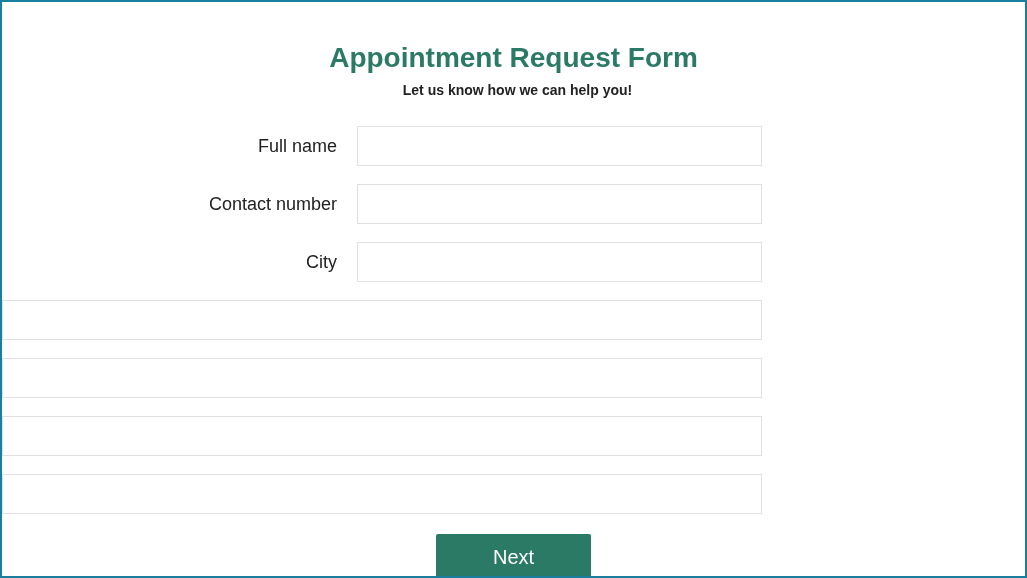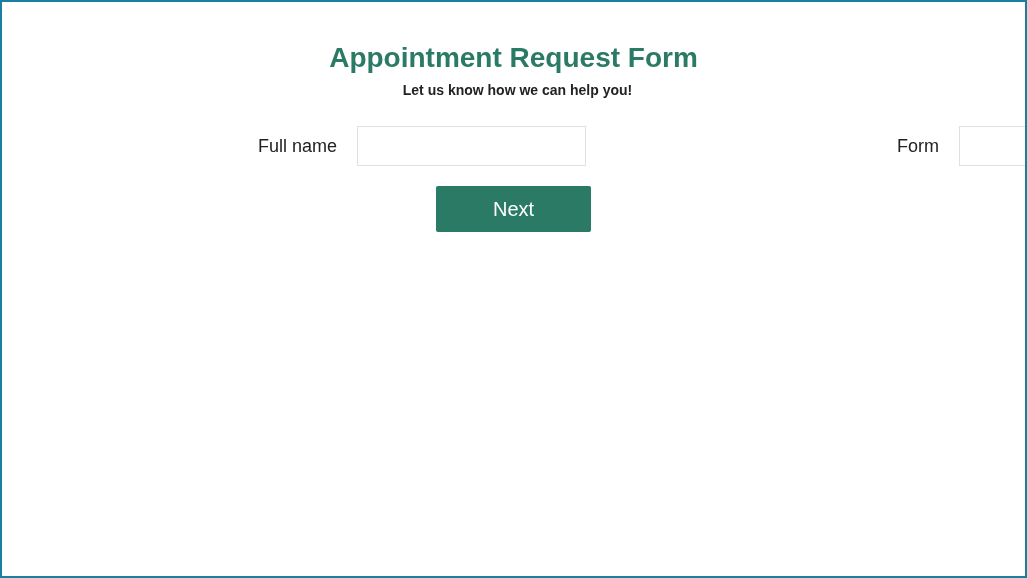--- a/index.html
+++ b/index.html
@@ -33,21 +33,21 @@
     .form-subtitle {
       color: #222;
       font-size: 14px;
       font-weight: 600;
       text-align: center;
       margin-bottom: 28px;
       padding-left: 8px;
     }
     .form-rows {
       display: flex;
-      flex-direction: row;
+      flex-direction: column;
       gap: 18px;
       width: 100%;
       align-items: flex-start;
     }
     .form-row {
       display: flex;
       align-items: center;
       width: 760px;
     }
     .form-label {
@@ -91,23 +91,27 @@
 <div class="container">
   <h1 class="form-title">Appointment Request Form</h1>
   <p class="form-subtitle">Let us know how we can help you!</p>
 
   <div class="form-rows">
     <div class="form-row">
       <label class="form-label">Full name</label>
       <input class="form-input" type="text" value="" style="">
     </div>
 
+    <div class="form-row">
+      <label class="form-label">Contact number</label>
+      <input class="form-input" type="text" value="" style="">
+    </div>
 
     <div class="form-row">
-      <label class="form-label">Form</label>
+      <label class="form-label">City</label>
       <input class="form-input" type="text" value="" style="">
     </div>
 
     <div class="form-row">
       <input class="form-input" type="text" value="" style="">
     </div>
 
     <div class="form-row">
       <input class="form-input" type="text" value="" style="">
     </div>

